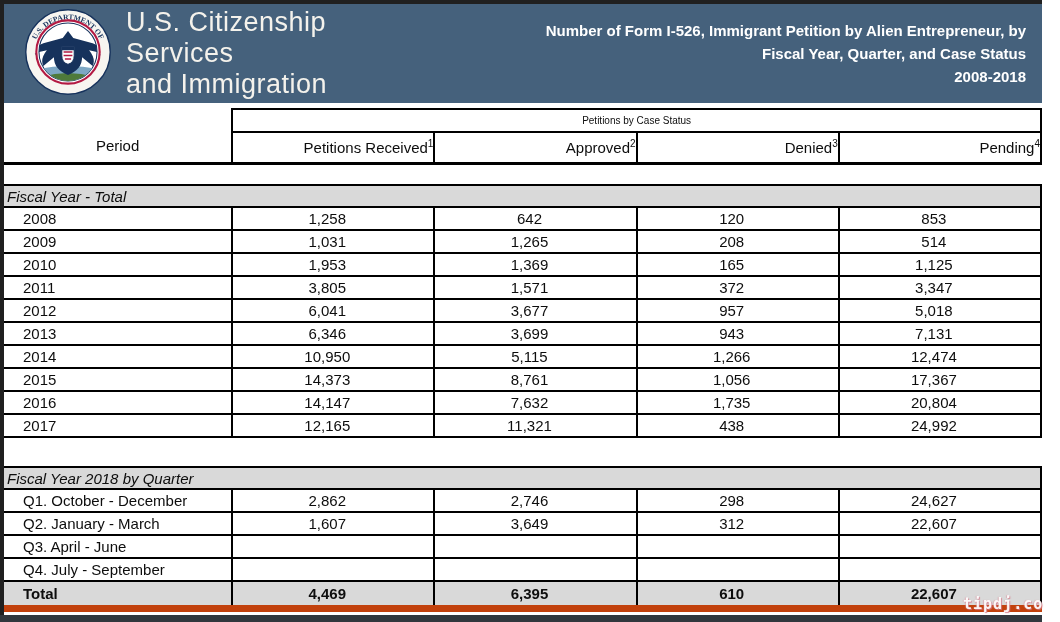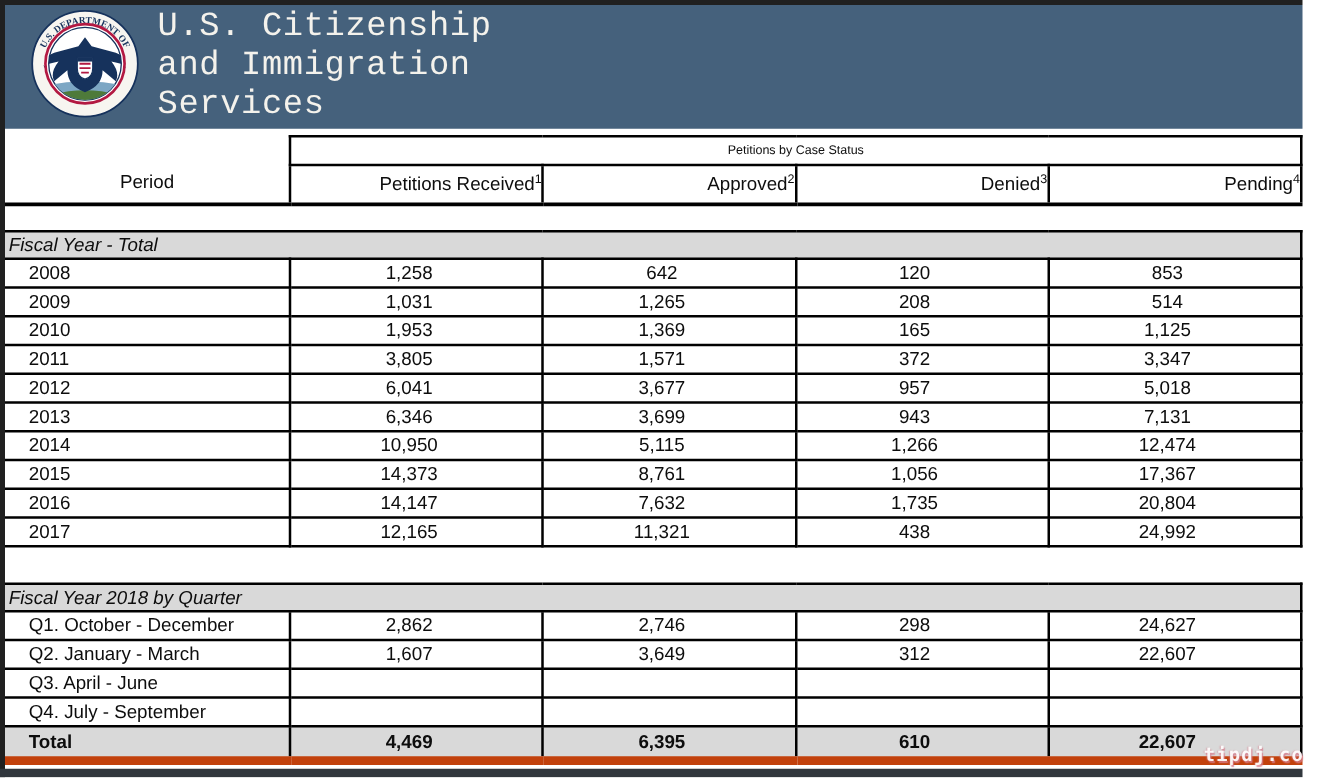--- a/index.html
+++ b/index.html
@@ -12,21 +12,21 @@
   .edge-left { position:absolute; left:0; top:0; width:4px; height:622px; background:#202020; }
   .edge-bottom { position:absolute; left:0; top:615px; width:1042px; height:7px; background:#31373d; }
 
   .banner {
     position:absolute; left:4px; top:4px; width:1038px; height:99px;
     background:#45617c; display:flex; align-items:center;
   }
   .seal-wrap { margin-left:20px; flex:0 0 auto; }
   .agency {
     margin-left:14px; color:#f4f2ec;
-    font-family:Liberation Mono, monospace;
+    font-family:Liberation Sans, sans-serif;
     font-size:27px; line-height:1.14; letter-spacing:0.5px;
   }
   .banner-title {
     margin-left:auto; padding-right:16px; width:580px;
     text-align:right; color:#fff; font-weight:bold; font-size:15px; line-height:1.55;
   }
 
   table.data {
     position:absolute; left:4px; top:108px; width:1038px;
     border-collapse:collapse; table-layout:fixed;
@@ -108,22 +108,27 @@
           <path d="M20 78 Q50 70 80 78 L80 86 L20 86 Z" fill="#4e7a3a"></path>
           <path d="M50 26 L44 34 L22 40 Q12 44 8 52 L26 48 Q18 58 22 66 L34 56 Q34 70 50 76 Q66 70 66 56 L78 66 Q82 58 74 48 L92 52 Q88 44 78 40 L56 34 Z" fill="#16325c"></path>
           <path d="M43 44 h14 v10 q0 8 -7 10 q-7 -2 -7 -10 Z" fill="#fff" stroke="#16325c" stroke-width="1"></path>
           <rect x="43" y="44" width="14" height="4" fill="#16325c"></rect>
           <path d="M45 50 h10 M45 54 h10 M46.5 58 h7" stroke="#b31942" stroke-width="1.6" fill="none"></path>
         </g>
       </svg>
     </div>
     <div class="agency">
       <div>U.S. Citizenship</div>
+      <div>Services</div>
       <div>and Immigration</div>
-      <div>Services</div>
+    </div>
+    <div class="banner-title">
+      <div>Number of Form I-526, Immigrant Petition by Alien Entrepreneur, by</div>
+      <div>Fiscal Year, Quarter, and Case Status</div>
+      <div>2008-2018</div>
     </div>
   </div>
 
   <table class="data">
     <colgroup>
       <col class="c-period">
         <col class="c-num">
         <col class="c-num">
         <col class="c-num">
         <col class="c-num">

